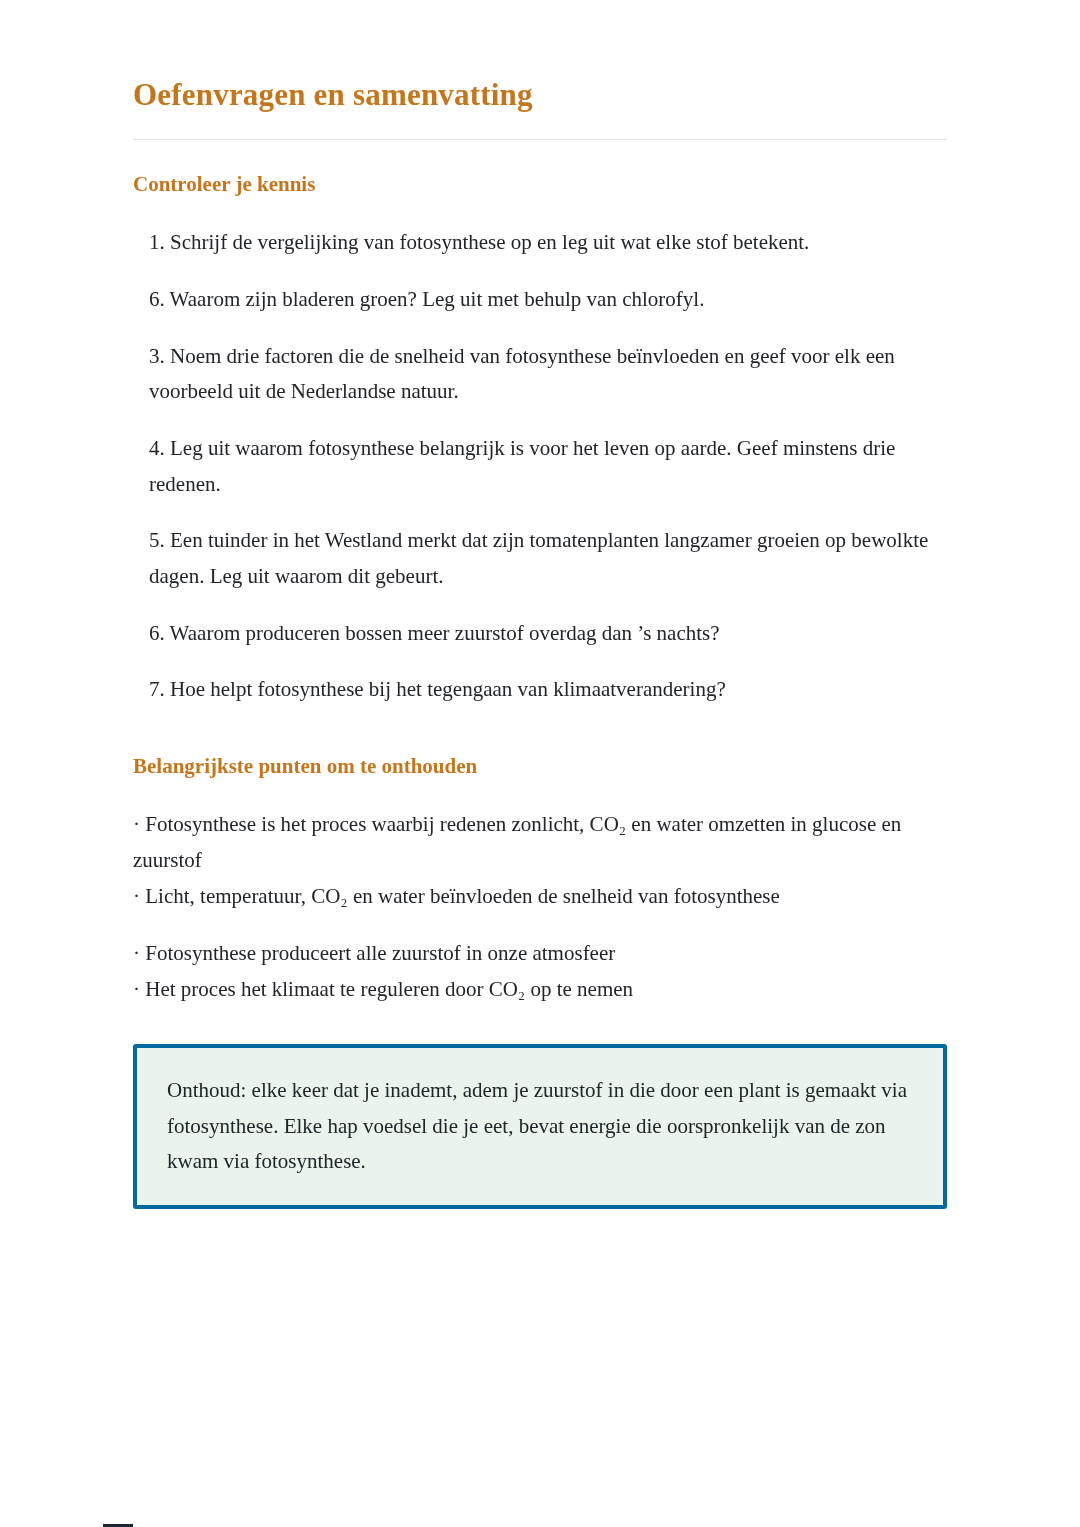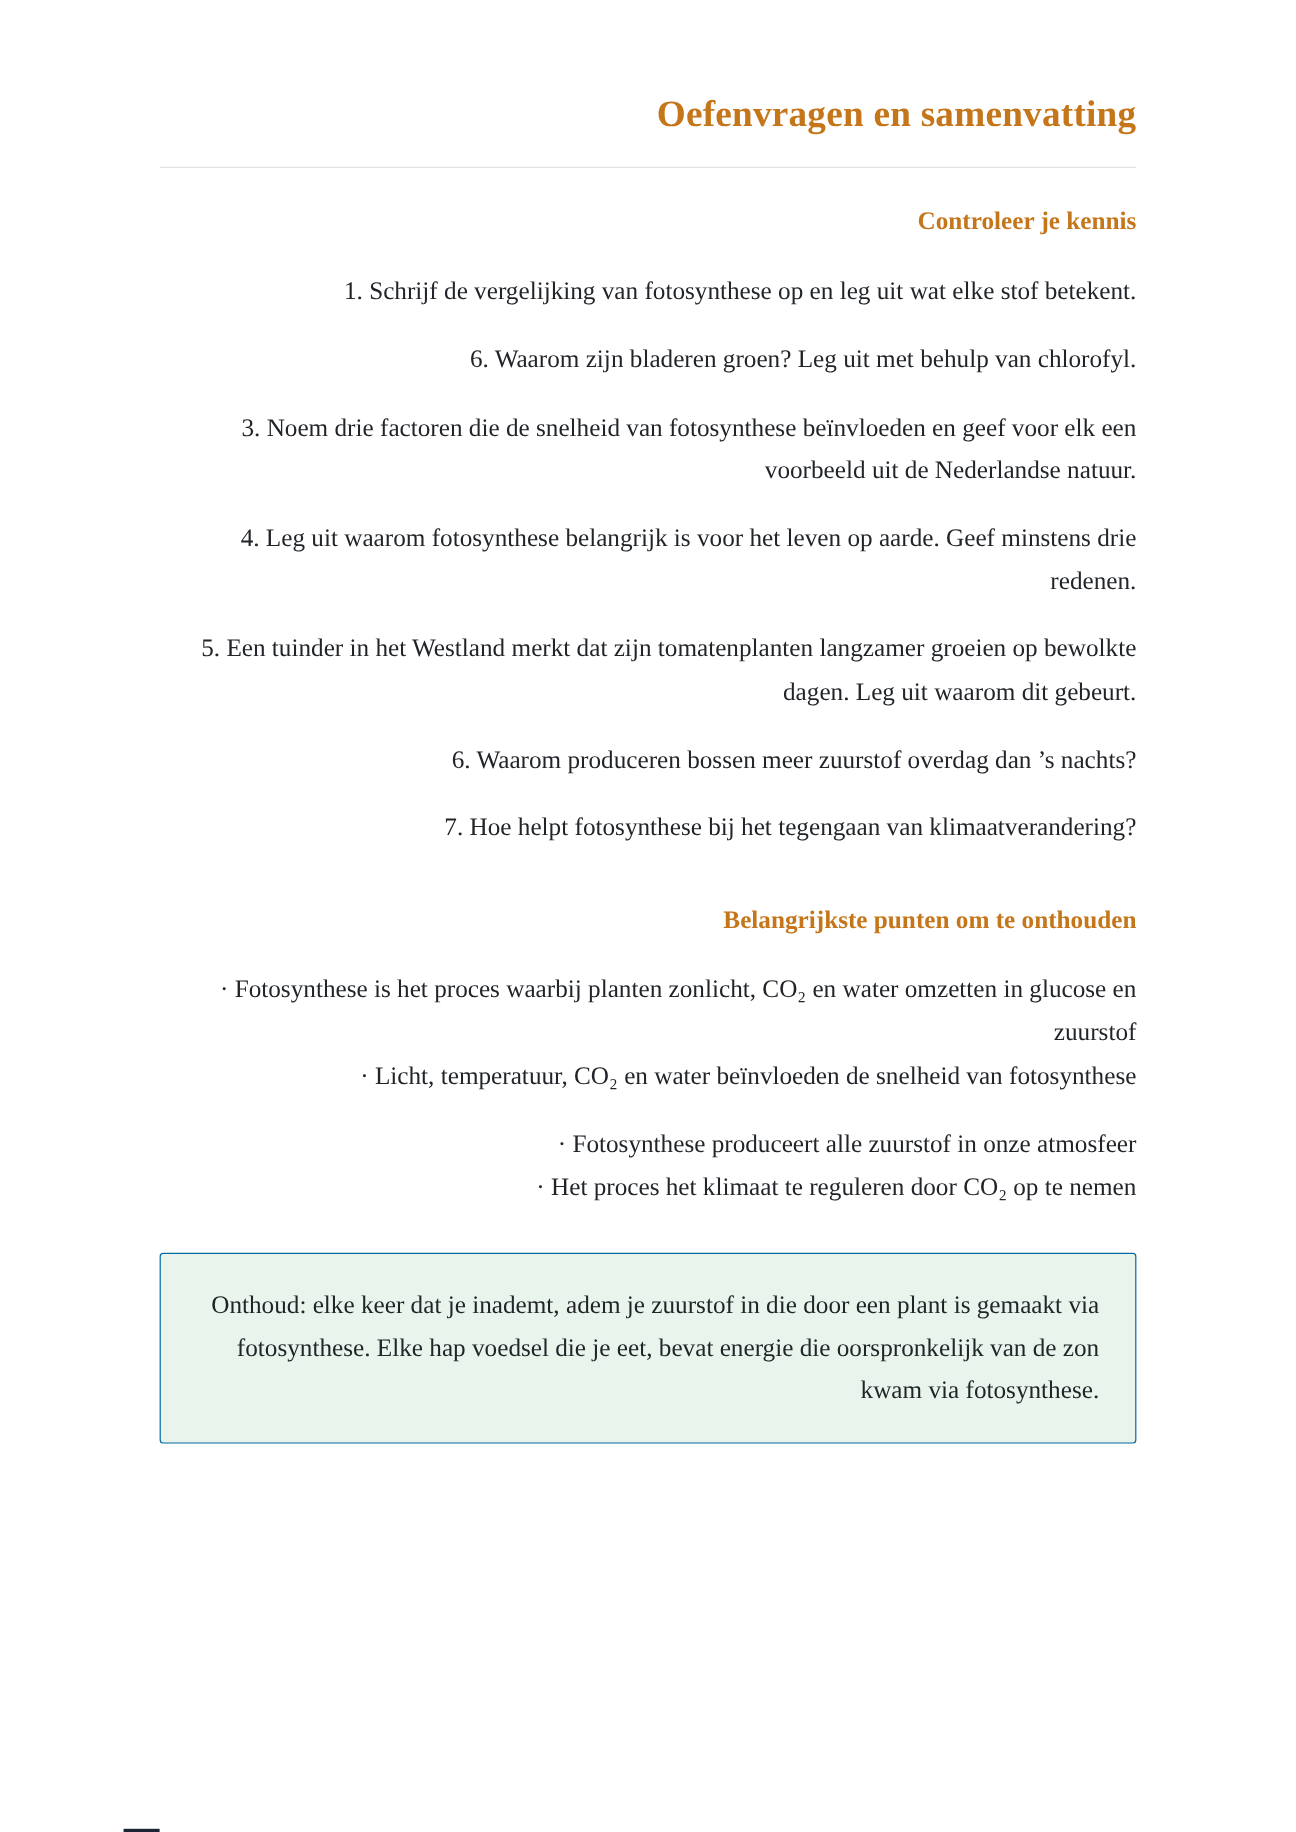--- a/index.html
+++ b/index.html
@@ -14,21 +14,20 @@
     height: 1527px;
     background: #ffffff;
     font-family: "Liberation Serif", "DejaVu Serif", serif;
     color: #212529;
     overflow: hidden;
     box-sizing: border-box;
   }
   .content {
     box-sizing: border-box;
     padding: 76px 133px 0 133px;
-    text-align: right;
   }
   h1.doc-title {
     margin: 0 0 24px 0;
     font-size: 31px;
     line-height: 1.25;
     font-weight: 700;
     color: #C5761A;
     letter-spacing: 0.2px;
   }
   hr.title-rule {
@@ -57,21 +56,21 @@
   .bullet {
     font-size: 21px;
     line-height: 1.7;
   }
   .bullet::before {
     content: "\00B7\00A0";
   }
   .callout {
     margin-top: 36px;
     background: #E9F4EC;
-    border: 1px solid #0369a1;
+    border: 4px solid #0369a1;
     border-radius: 3px;
     padding: 25px 30px;
     box-sizing: border-box;
   }
   .callout-text {
     margin: 0;
     font-size: 21px;
     line-height: 1.7;
     color: #212529;
   }
@@ -101,21 +100,21 @@
       <p class="q">4. Leg uit waarom fotosynthese belangrijk is voor het leven op aarde. Geef minstens drie redenen.</p>
       <p class="q">5. Een tuinder in het Westland merkt dat zijn tomatenplanten langzamer groeien op bewolkte dagen. Leg uit waarom dit gebeurt.</p>
       <p class="q">6. Waarom produceren bossen meer zuurstof overdag dan ’s nachts?</p>
       <p class="q">7. Hoe helpt fotosynthese bij het tegengaan van klimaatverandering?</p>
     </section>
 
     <section>
       <h2 class="section-heading spaced">Belangrijkste punten om te onthouden</h2>
 
       <div class="bullet-group">
-        <div class="bullet">Fotosynthese is het proces waarbij planten zonlicht, CO₂ en water omzetten in glucose en zuurstof</div>
+        <div class="bullet">Fotosynthese is het proces waarbij redenen zonlicht, CO₂ en water omzetten in glucose en zuurstof</div>
         <div class="bullet">Licht, temperatuur, CO₂ en water beïnvloeden de snelheid van fotosynthese</div>
       </div>
 
       <div class="bullet-group">
         <div class="bullet">Fotosynthese produceert alle zuurstof in onze atmosfeer</div>
         <div class="bullet">Het proces het klimaat te reguleren door CO₂ op te nemen</div>
       </div>
     </section>
 
     <aside class="callout">

